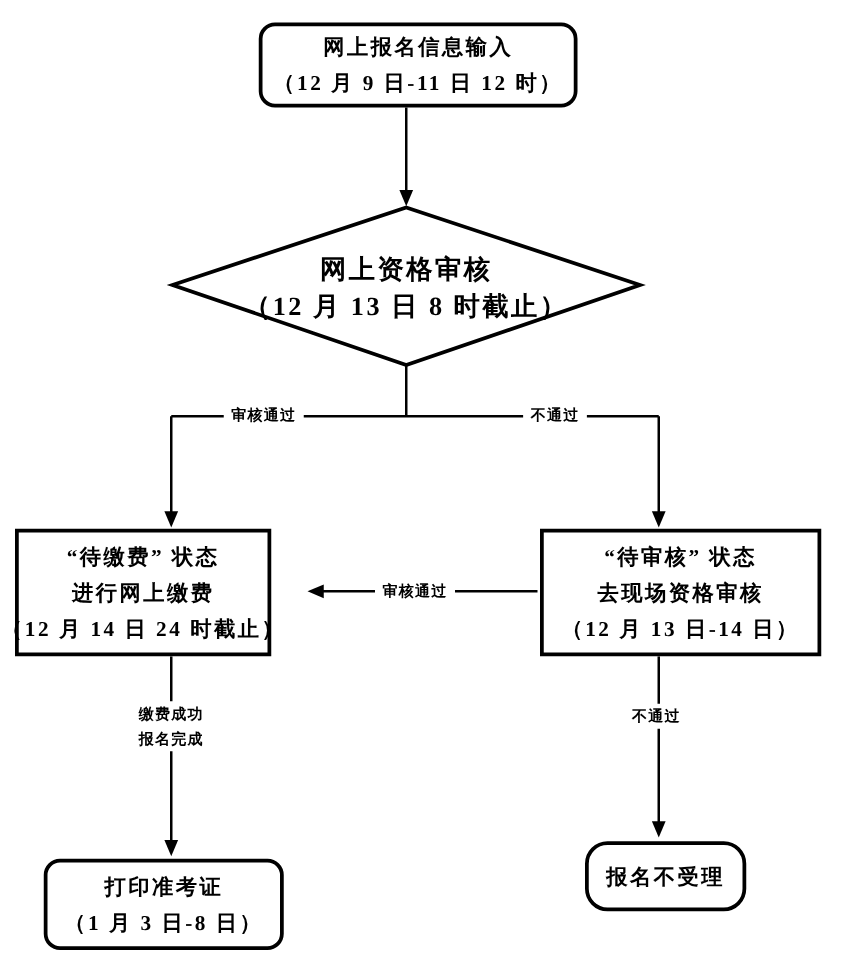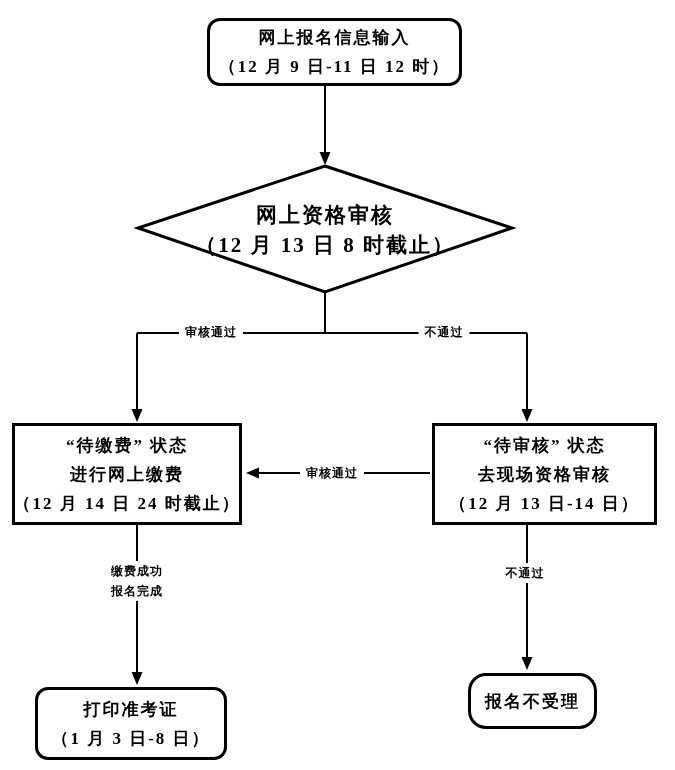--- a/index.html
+++ b/index.html
@@ -106,21 +106,21 @@
 
   <div class="diamond-text" style="left:185px; top:197px; width:280px; height:66px;">
     <div class="nline">网上资格审核</div>
     <div class="nline">（12 月 13 日 8 时截止）</div>
   </div>
 
   <div class="elabel" style="left:211px; top:322px;">审核通过</div>
 
   <div class="elabel" style="left:444px; top:322px;">不通过</div>
 
-  <div class="node" style="left:12px; top:423px; width:230px; height:102px;">
+  <div class="node" style="left:12px; top:423px; width:205px; height:102px;">
     <div class="nline">“待缴费” 状态</div>
     <div class="nline">进行网上缴费</div>
     <div class="nline">（12 月 14 日 24 时截止）</div>
   </div>
 
   <div class="node" style="left:432px; top:423px; width:225px; height:102px;">
     <div class="nline">“待审核” 状态</div>
     <div class="nline">去现场资格审核</div>
     <div class="nline">（12 月 13 日-14 日）</div>
   </div>

